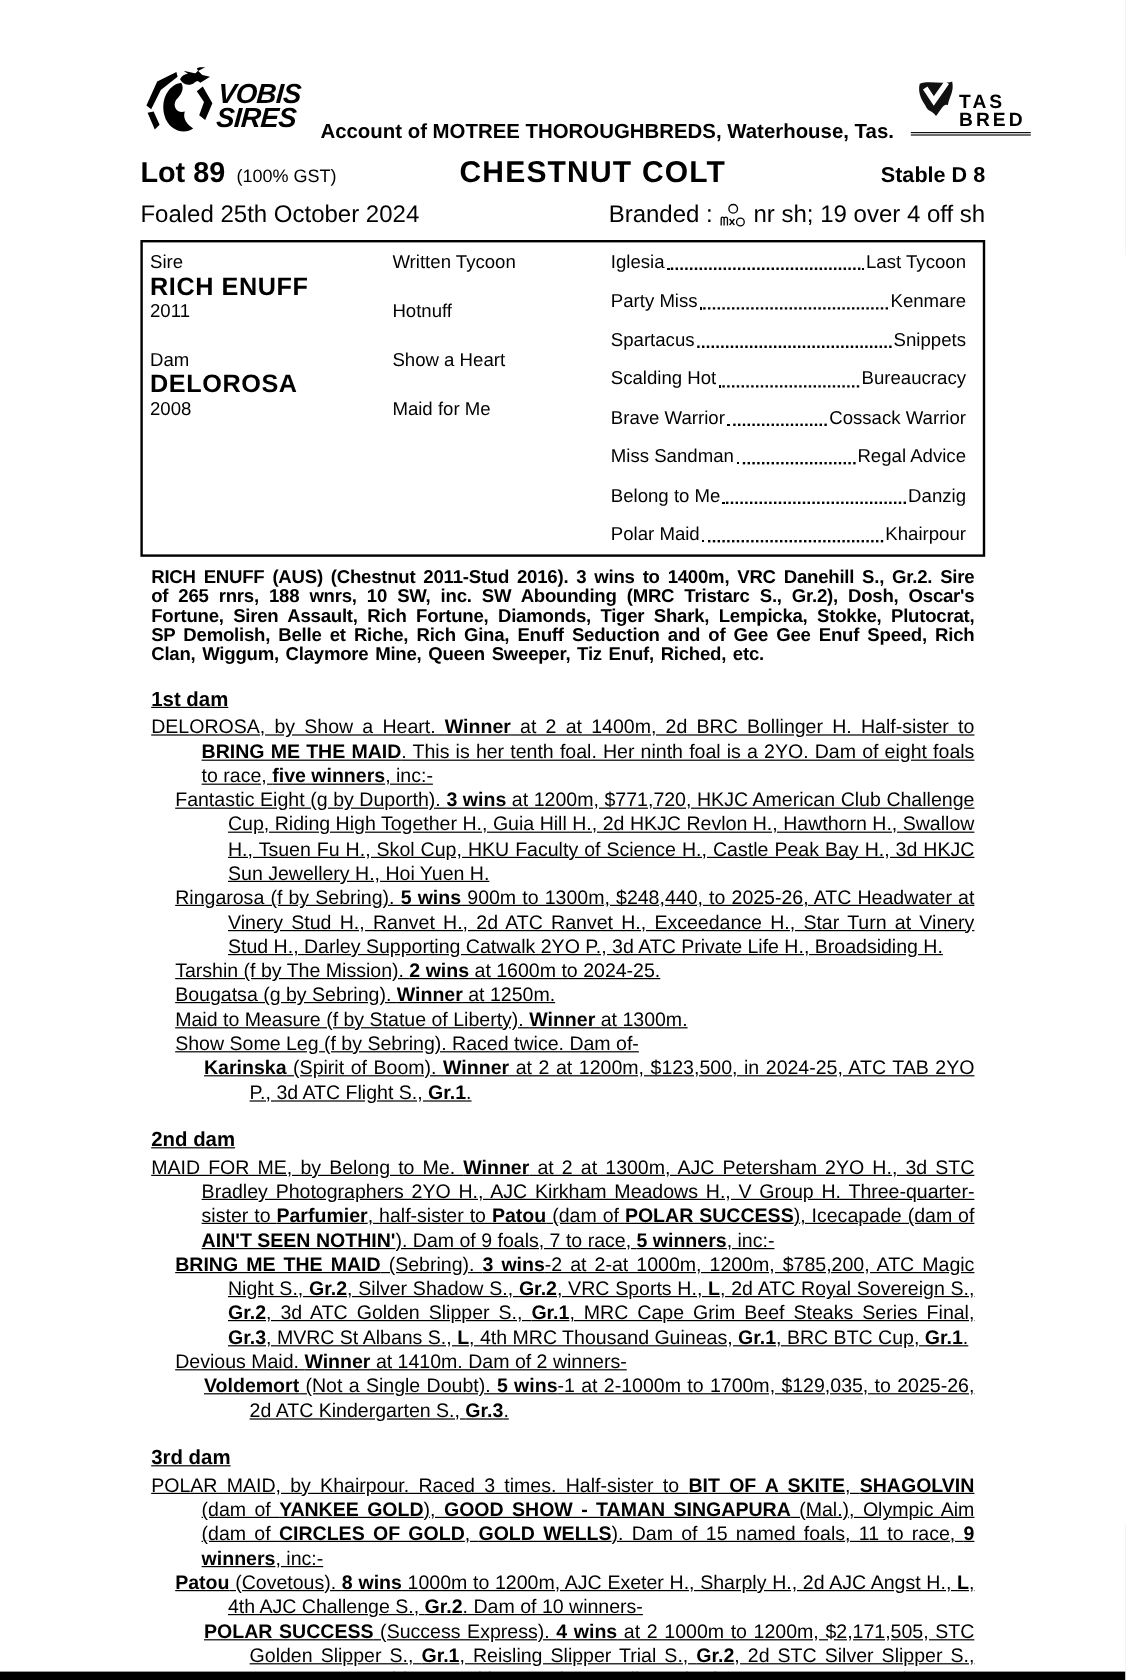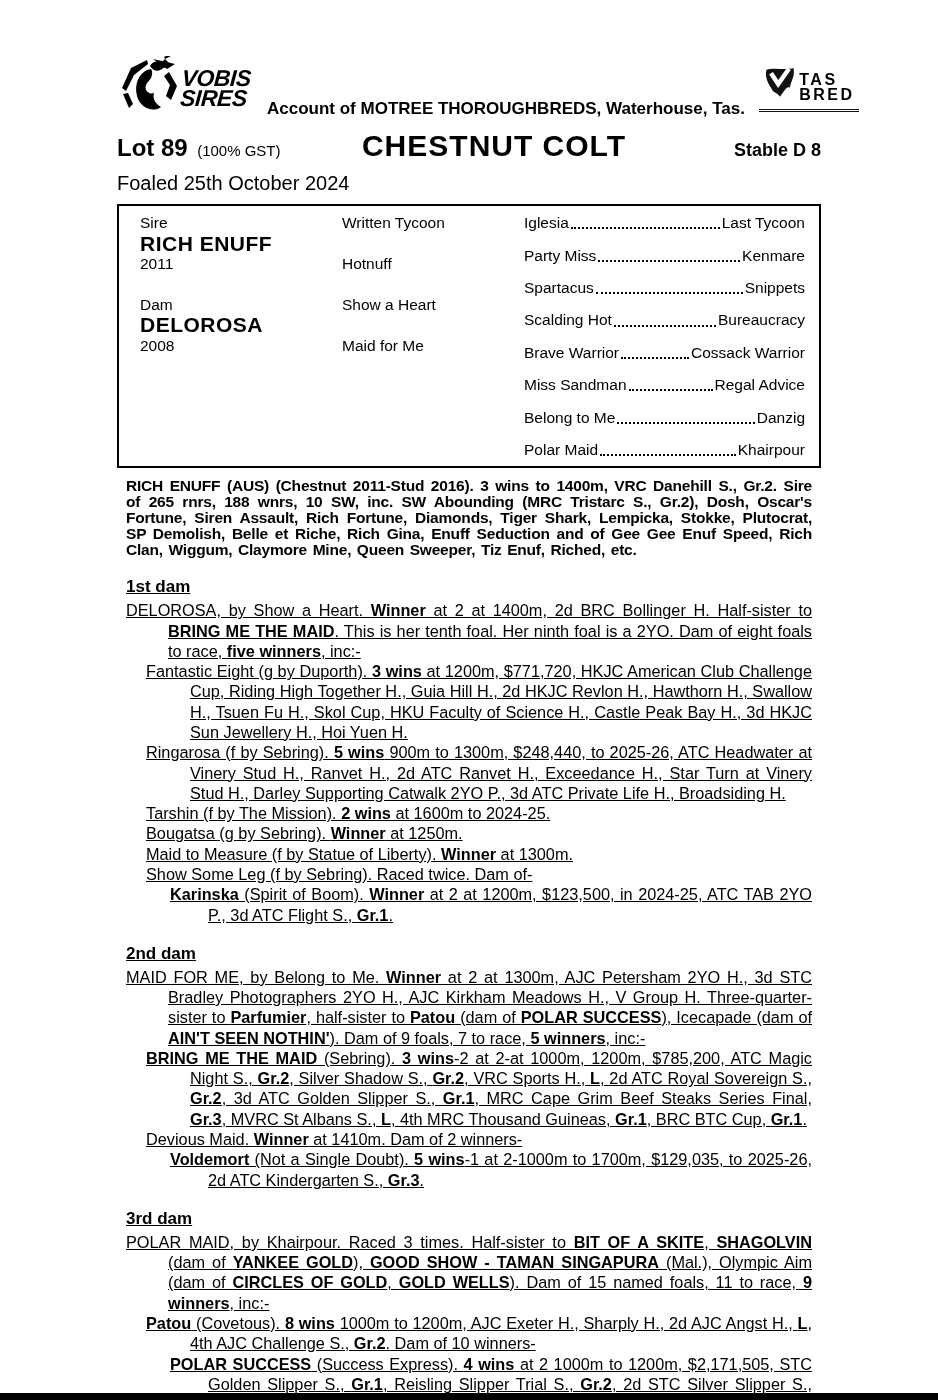--- a/index.html
+++ b/index.html
@@ -16,43 +16,43 @@
   }
   .content { padding: 56px 117px 0 117px; }
 
   
   .header { display: flex; align-items: flex-end; }
   .vobis-logo { display: flex; align-items: center; width: 150px; flex: 0 0 auto; }
   .vobis-logo svg { width: 64px; height: 60px; }
   .vobis-text { font-style: italic; font-weight: bold; font-size: 23px; line-height: 0.88; letter-spacing: -0.5px; transform: skewX(-4deg); }
   .account-line { flex: 1; text-align: center; font-weight: bold; font-size: 17px; padding-bottom: 1px; white-space: nowrap; }
   .tasbred-logo { flex: 0 0 auto; width: 128px; display: flex; flex-direction: column; align-items: center; padding-bottom: 8px; }
-  .tasbred-top { display: flex; align-items: center; }
+  .tasbred-top { display: flex; align-items: flex-end; }
   .tasbred-top svg { width: 34px; height: 36px; }
   .tasbred-text { font-weight: bold; font-size: 16px; line-height: 0.95; letter-spacing: 2.5px; margin-left: 2px; }
   .tasbred-rule { width: 100px; height: 3px; border-top: 1px solid #111; border-bottom: 1px solid #111; margin-top: 2px; }
 
   
   .lot-line { display: flex; align-items: baseline; margin-top: 9px; }
   .lot-left { flex: 0 0 210px; white-space: nowrap; }
   .lot-number { font-weight: bold; font-size: 24px; }
   .lot-gst { font-size: 15px; margin-left: 5px; }
-  .lot-title { flex: 1; text-align: center; font-weight: bold; font-size: 30px; letter-spacing: 1px; }
+  .lot-title { flex: 1; text-align: center; font-weight: bold; font-size: 25px; letter-spacing: 1px; }
   .lot-stable { flex: 0 0 160px; text-align: right; font-weight: bold; font-size: 18px; }
 
   .foaled-line { display: flex; justify-content: space-between; align-items: baseline; margin-top: 9px; font-size: 20px; }
   .branded { display: flex; align-items: baseline; }
   .brand-mark { width: 24px; height: 22px; margin: 0 5px; align-self: center; }
 
   
   .ped-table {
     margin-top: 9px;
     border: 2px solid #000;
     display: flex;
-    padding: 7px 14px 6px 21px;
+    padding: 7px 14px 6px 6px;
     font-size: 15.5px;
     justify-content: space-between;
   }
   .ped-col { display: flex; flex-direction: column; }
   .ped-col-1 { width: 202px; flex: 0 0 auto; }
   .ped-col-2 { width: 182px; flex: 0 0 auto; }
   .ped-col-3 { flex: 1; gap: 12px; }
   .ped-row { height: 20.4px; display: flex; align-items: center; white-space: nowrap; overflow: hidden; }
   .ped-name { font-weight: bold; font-size: 21px; letter-spacing: 0.5px; }
   .gp-row { justify-content: space-between; }
@@ -129,20 +129,32 @@
       <div class="lot-left">
         <span class="lot-number">Lot 89</span>
         <span class="lot-gst">(100% GST)</span>
       </div>
       <div class="lot-title">CHESTNUT COLT</div>
       <div class="lot-stable">Stable D 8</div>
     </div>
 
     <div class="foaled-line">
       <span>Foaled 25th October 2024</span>
+      <span class="branded">
+        <span>Branded :</span>
+        <span class="brand-mark">
+          <svg viewBox="0 0 24 22" fill="none" stroke="#000" stroke-width="1.1" xmlns="http://www.w3.org/2000/svg">
+            <circle cx="12" cy="5" r="3.6"></circle>
+            <path d="M2 19 L2 13 C2 11.5 4 11.5 4.4 13 L4.4 19 M4.4 13 C4.8 11.5 7 11.5 7.2 13 L7.2 19"></path>
+            <path d="M9 13.5 L13 18.5 M13 13.5 L9 18.5"></path>
+            <circle cx="18" cy="16" r="3.2"></circle>
+          </svg>
+        </span>
+        <span>nr sh; 19 over 4 off sh</span>
+      </span>
     </div>
 
     <div class="ped-table">
       <div class="ped-col ped-col-1">
         <div class="ped-row">Sire</div>
         <div class="ped-row ped-name">RICH ENUFF</div>
         <div class="ped-row">2011</div>
         <div class="ped-row"></div>
         <div class="ped-row">Dam</div>
         <div class="ped-row ped-name">DELOROSA</div>

